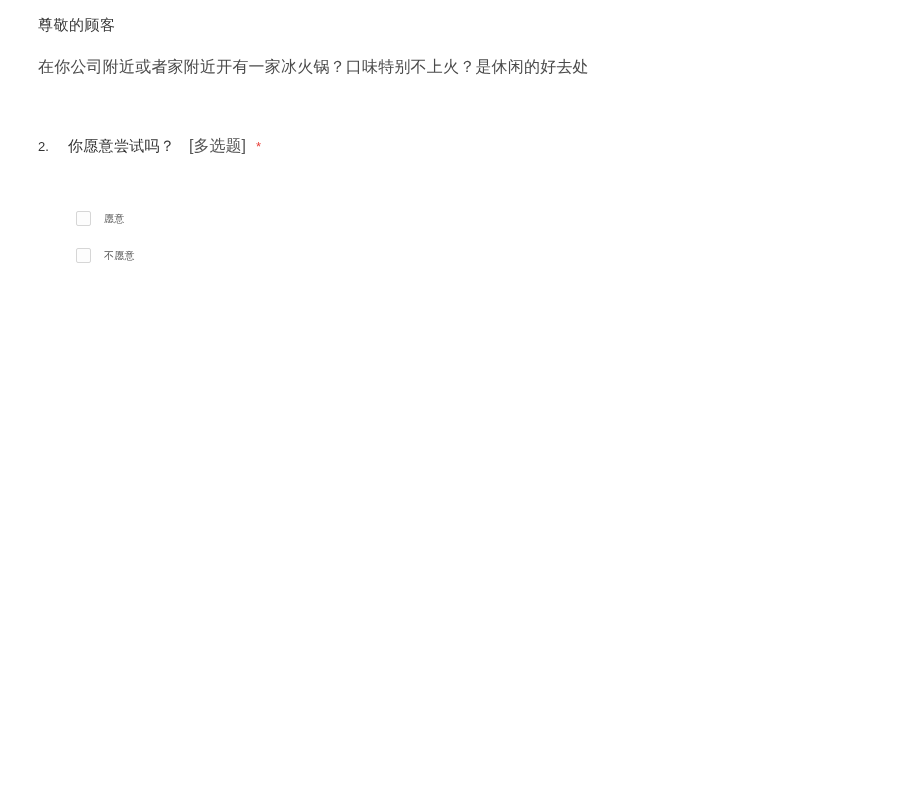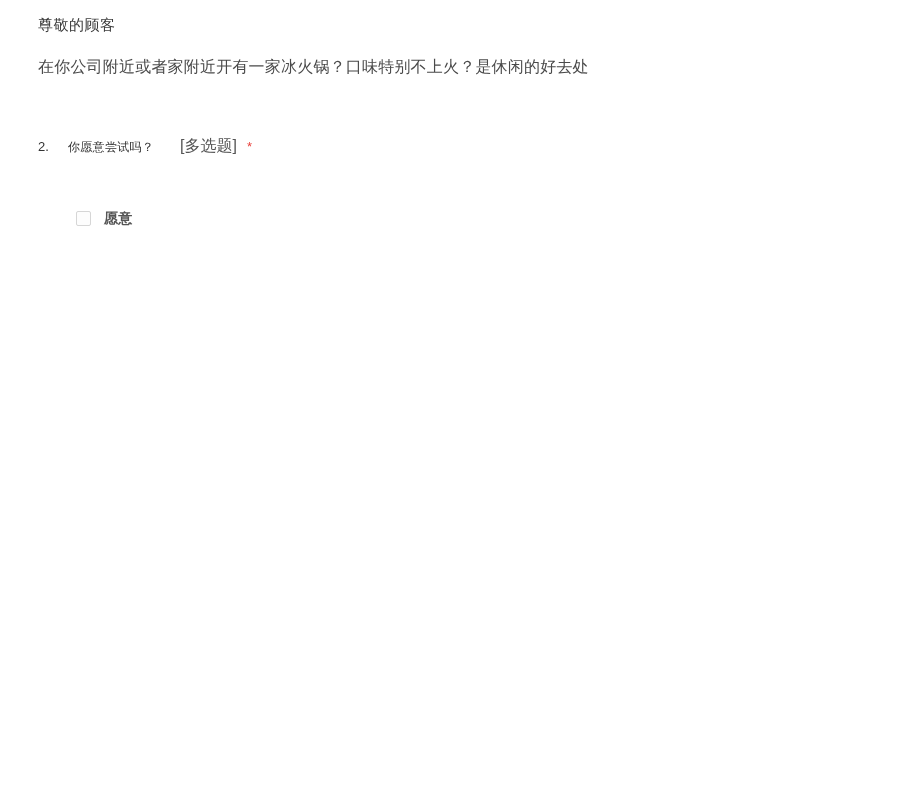--- a/index.html
+++ b/index.html
@@ -57,23 +57,23 @@
     line-height: 20px;
   }
   .q-index {
     width: 30px;
     flex: 0 0 30px;
     color: #333333;
     font-size: 13px;
   }
   .q-title {
     color: #333333;
-    font-size: 12px;
+    font-size: 15px;
     letter-spacing: 0.3px;
-    margin-right: 26px;
+    margin-right: 14px;
   }
   .q-type {
     color: #555555;
     font-size: 16px;
     margin-right: 10px;
   }
   .q-required {
     color: #e8403a;
     font-size: 13px;
     line-height: 1;
@@ -91,24 +91,23 @@
     width: 15px;
     height: 15px;
     box-sizing: border-box;
     border: 1px solid #d6d6d6;
     border-radius: 2px;
     background: #fdfdfd;
     flex: 0 0 15px;
     margin-right: 13px;
   }
   .option-label {
-    font-size: 14px;
+    font-size: 10px;
     color: #555555;
     letter-spacing: 0.3px;
-    font-weight: bold;
   }
 </style>
 </head>
 <body>
 
 <div class="survey-page">
 
   <div class="survey-title">尊敬的顾客</div>
 
   <div class="survey-desc">在你公司附近或者家附近开有一家冰火锅？口味特别不上火？是休闲的好去处</div>
@@ -122,20 +121,24 @@
       <span class="q-required">*</span>
     </div>
 
     <div class="options">
 
       <div class="option-row">
         <span class="checkbox"></span>
         <span class="option-label">愿意</span>
       </div>
 
+      <div class="option-row">
+        <span class="checkbox"></span>
+        <span class="option-label">不愿意</span>
+      </div>
 
 
 
     </div>
 
   </div>
 
 </div>
 
 </body></html>

